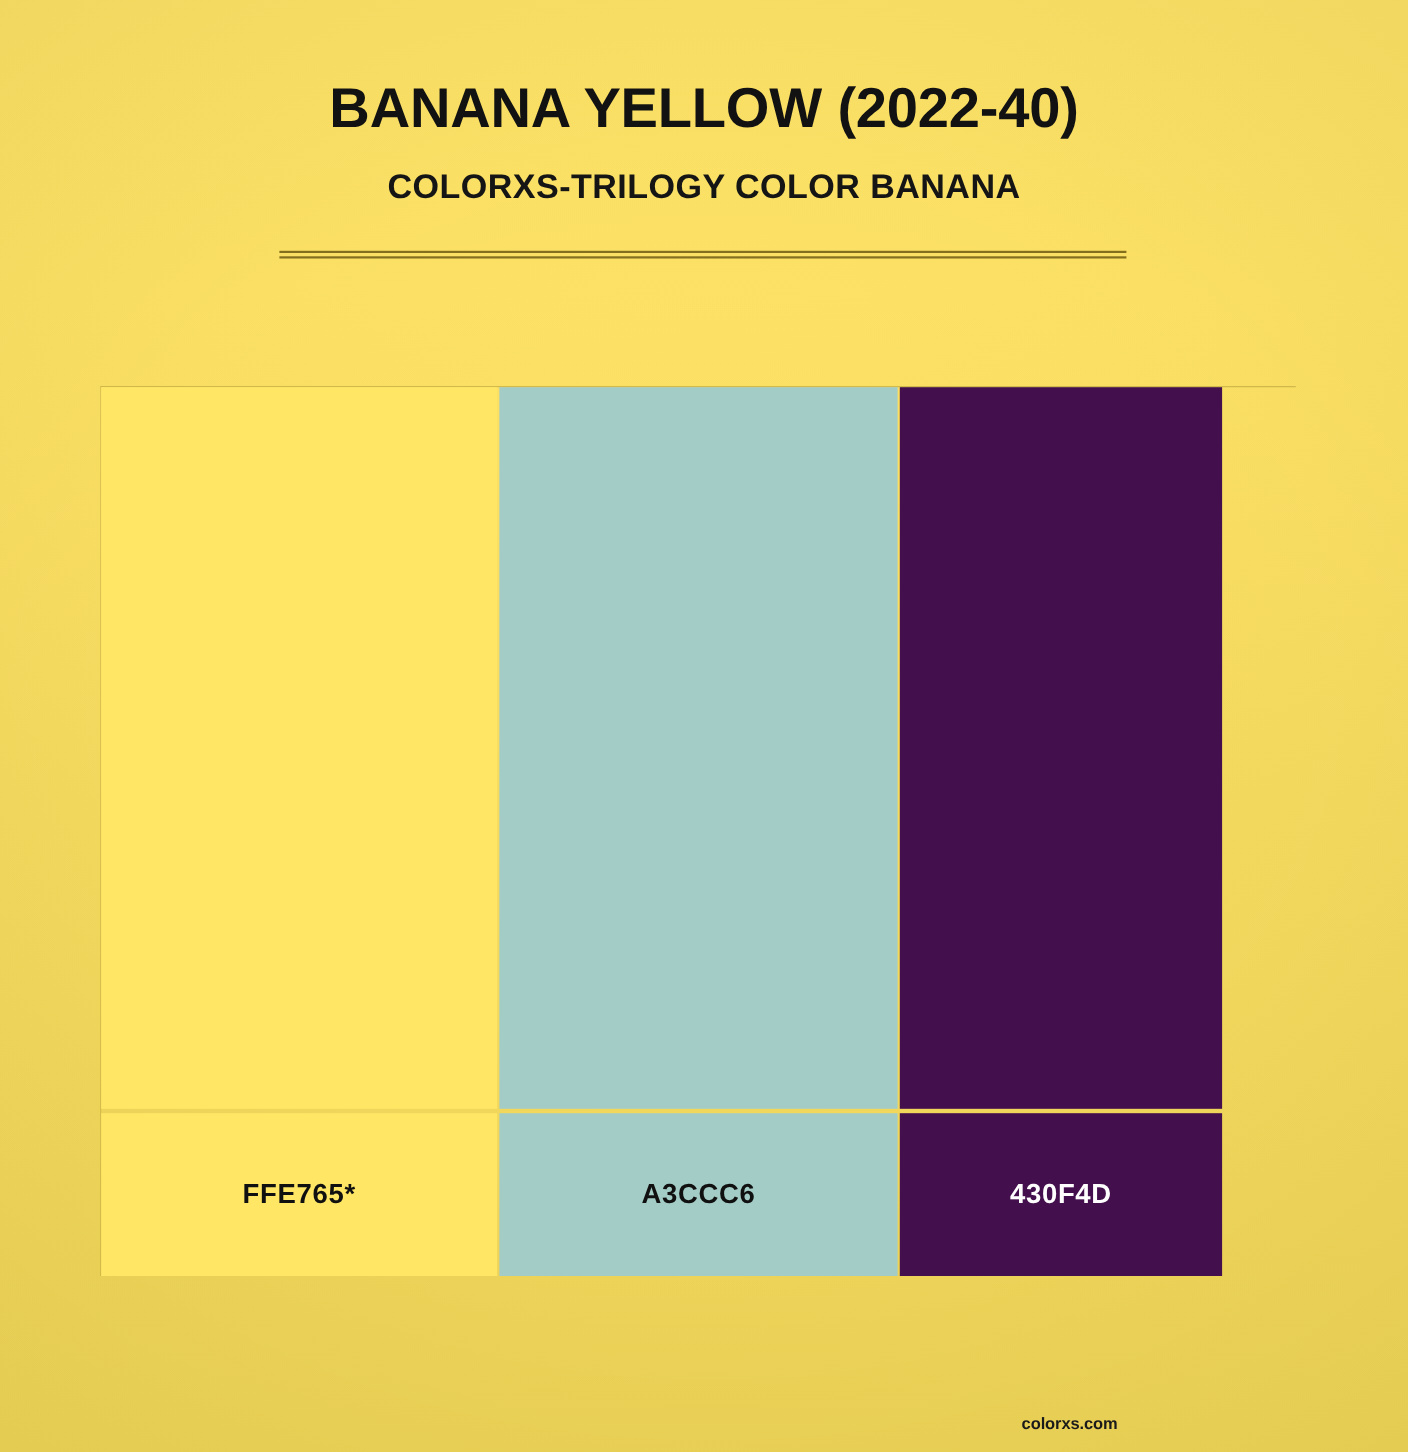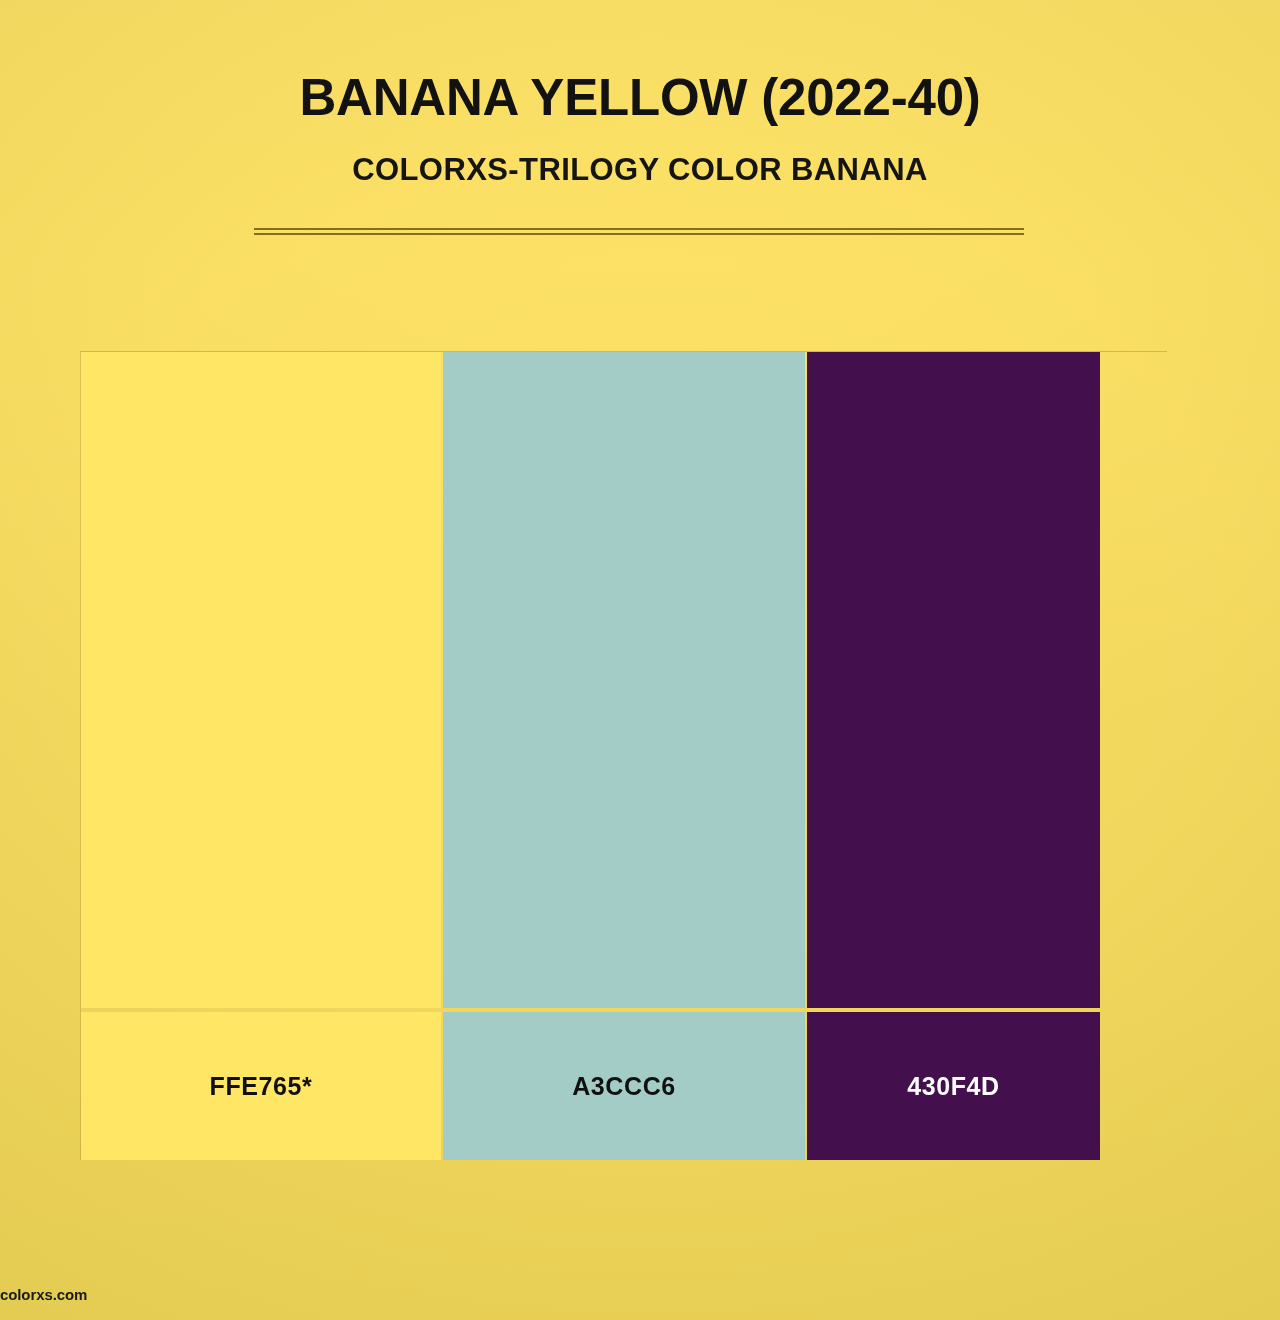--- a/index.html
+++ b/index.html
@@ -72,21 +72,21 @@
     height: 2px;
     background: #6d5a11;
     opacity: 0.85;
   }
   .rule .line.one { top: 0px; }
   .rule .line.two { top: 5px; }
 
   
   .palette {
     position: absolute;
-    left: 80px;
+    left: 91px;
     top: 351px;
     width: 1087px;
     height: 809px;
     box-sizing: border-box;
     border-top: 1px solid rgba(120, 100, 20, 0.30);
     border-left: 1px solid rgba(120, 100, 20, 0.22);
     display: flex;
     flex-direction: column;
   }
 
@@ -125,21 +125,21 @@
     line-height: 1;
     white-space: nowrap;
   }
 
   
   .footer {
     position: absolute;
     left: 0;
     top: 1286px;
     width: 1016px;
-    text-align: left;
+    text-align: right;
   }
   .footer-text {
     font-size: 15px;
     font-weight: 700;
     letter-spacing: -0.1px;
     color: #1a1a1a;
   }
 </style>
 </head>
 <body>

